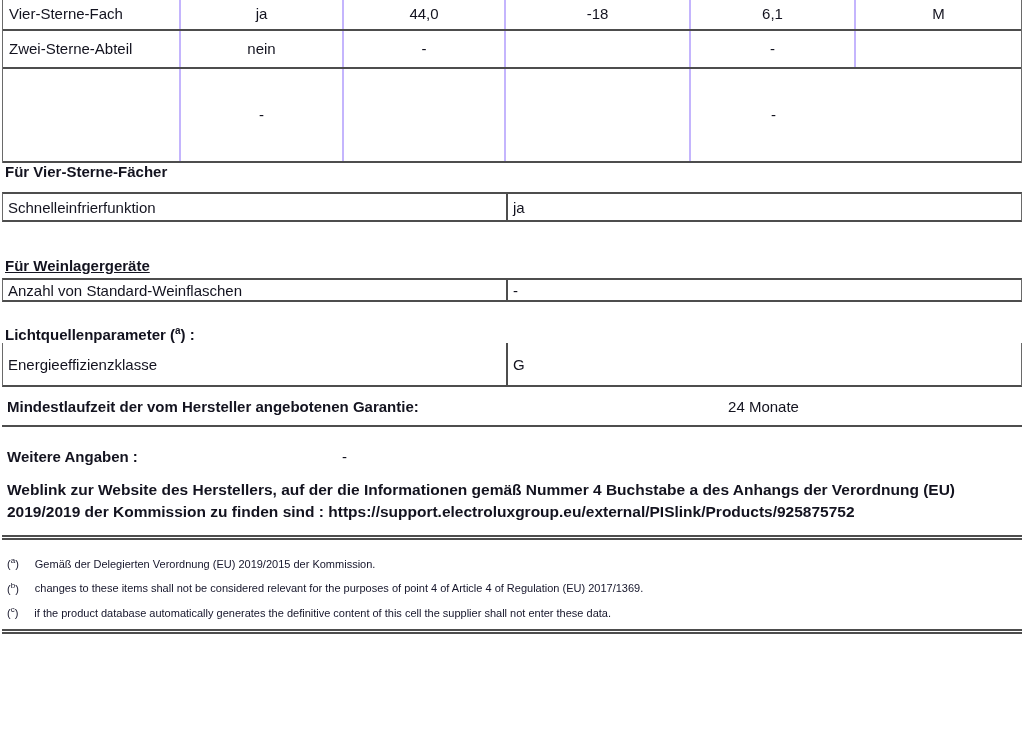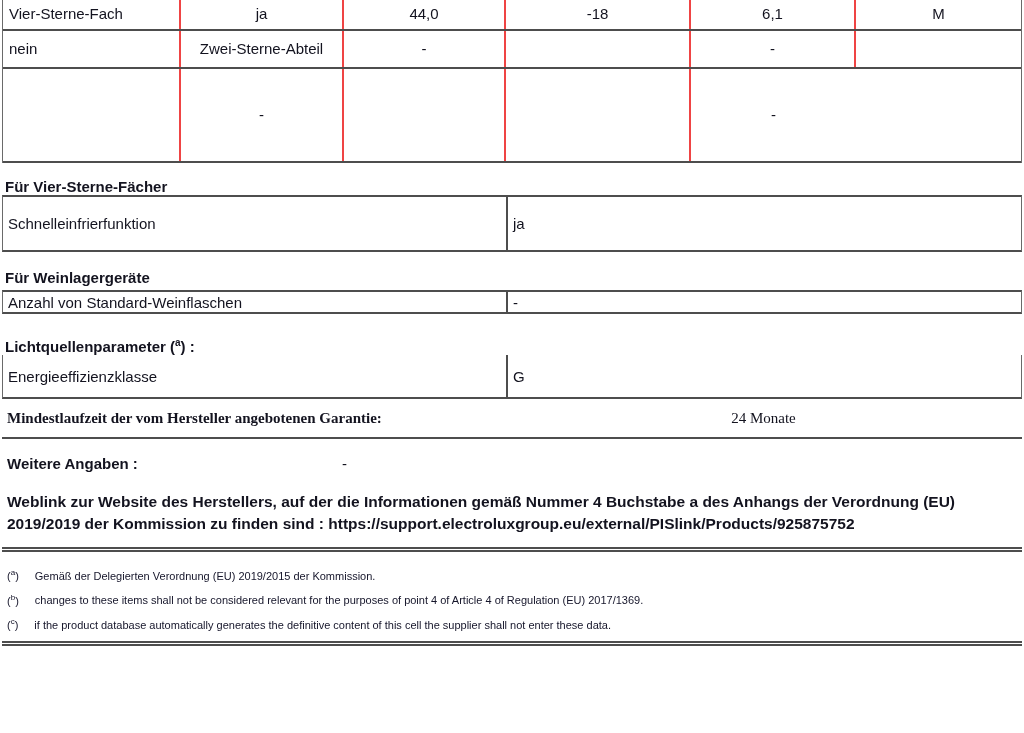--- a/index.html
+++ b/index.html
@@ -9,52 +9,52 @@
     width:1024px; height:733px;
     background:#ffffff;
     color:#13131f;
     font-family:"Liberation Sans", sans-serif;
     overflow:hidden;
   }
   
   .ctable { margin:0 2px; border-left:1px solid #6a6a6a; border-right:1px solid #6a6a6a; }
   .crow { display:grid; grid-template-columns:178px 163px 162px 185px 165px auto; border-bottom:2px solid #4d4d4d; }
   .crow > div {
-    border-right:2px solid #ef4444;
+    border-right:2px solid #c4b5fd;
     display:flex; align-items:center; justify-content:center;
     font-size:15px; padding:2px 6px; text-align:center; line-height:1.25;
   }
   .crow > div:first-child { justify-content:flex-start; text-align:left; }
   .crow > div:last-child { border-right:none; }
   .crow.r1 > div { height:29px; }
   .crow.r2 > div { height:36px; }
   .crow.r3 > div { height:92px; }
   
   .sechead { font-size:15px; font-weight:bold; padding-left:5px; }
-  .h1 { margin-top:15px; }
-  .h2 { margin-top:17px; }
+  .h1 { }
+  .h2 { margin-top:35px;text-decoration:underline; }
   .h3 { margin-top:23px; }
   
   .boxrow {
     margin:0 2px; display:flex; align-items:stretch;
     border:1px solid #6a6a6a;
     border-top:2px solid #4d4d4d; border-bottom:2px solid #4d4d4d;
   }
   .boxrow .lbl { width:503px; font-size:15px; display:flex; align-items:center; padding-left:5px; }
   .boxrow .val { flex:1; border-left:2px solid #4d4d4d; font-size:15px; display:flex; align-items:center; padding-left:5px; }
-  .boxrow.b1 { margin-top:0; height:57px; }
+  .boxrow.b1 { margin-top:12px; height:30px; }
   .boxrow.b2 { margin-top:4px; height:24px; }
   .boxrow.b3 { margin-top:5px; height:44px; }
   .boxrow.b4 { height:44px; border-top:none; }
   
-  .garantie { display:flex; align-items:center; height:40px; margin:0 2px; border-bottom:2px solid #4d4d4d;font-family:Liberation Serif, serif; }
+  .garantie { display:flex; align-items:center; height:40px; margin:0 2px; border-bottom:2px solid #4d4d4d; }
   .garantie .glabel { font-size:15px; font-weight:bold; width:503px; padding-left:5px; }
   .garantie .gvalue { flex:1; text-align:center; font-size:15px; }
   
-  .weitere { display:flex; align-items:flex-start; margin:0 2px; padding-top:16px; height:42px; }
+  .weitere { display:flex; align-items:center; margin:0 2px; padding-top:16px; height:42px; }
   .weitere .wlabel { font-size:15px; font-weight:bold; width:180px; padding-left:5px; }
   .weitere .wvalue { width:325px; text-align:center; font-size:15px; }
   
   .weblink {
     margin:10px 2px 0 2px; padding-left:5px;
     font-size:15.5px; font-weight:bold; line-height:1.42; width:1016px;
   }
   
   .hr-double { margin:0 2px; height:5px; border-top:2px solid #4d4d4d; border-bottom:2px solid #4d4d4d; }
   .sep1 { margin-top:12px; }
@@ -74,22 +74,22 @@
   <div class="ctable">
     <div class="crow r1">
       <div>Vier-Sterne-Fach</div>
       <div>ja</div>
       <div>44,0</div>
       <div>-18</div>
       <div>6,1</div>
       <div>M</div>
     </div>
     <div class="crow r2">
+      <div>Zwei-Sterne-Abteil</div>
       <div>nein</div>
-      <div>Zwei-Sterne-Abteil</div>
       <div>-</div>
       <div></div>
       <div>-</div>
       <div></div>
     </div>
     <div class="crow r3">
       <div></div>
       <div>-</div>
       <div></div>
       <div></div>

